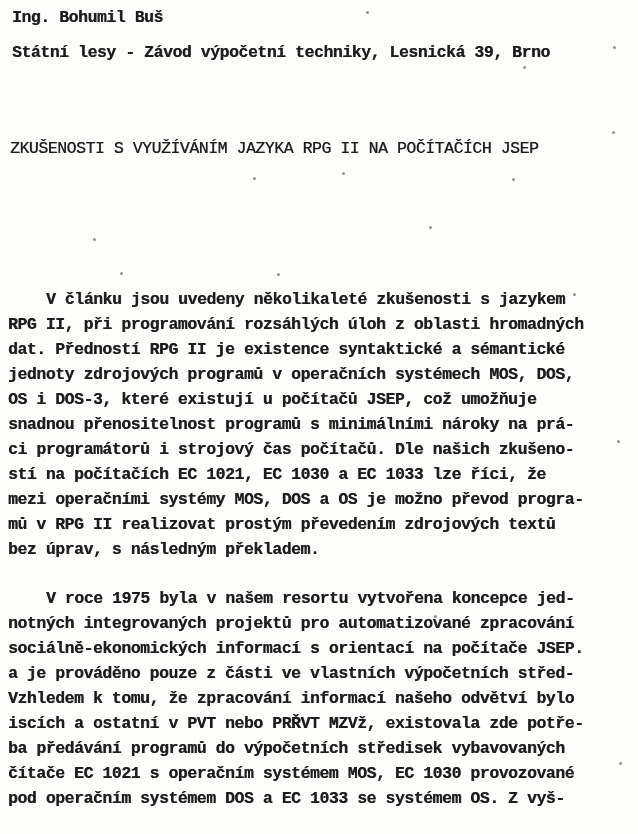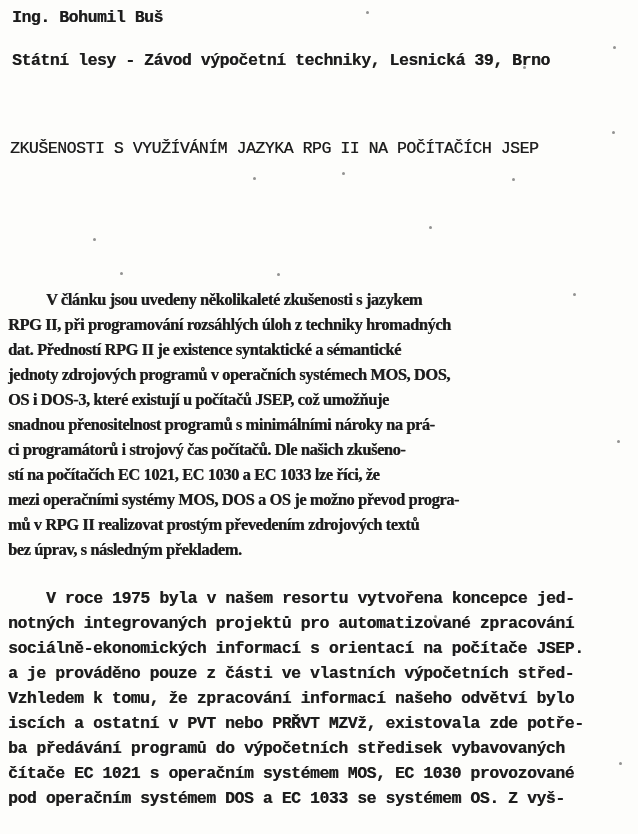--- a/index.html
+++ b/index.html
@@ -25,35 +25,35 @@
     font-size: 16.4px;
     line-height: 25px;
     letter-spacing: -0.4px;
     text-shadow: 0.4px 0 0 rgba(25,25,25,0.75);
   }
   .header-block {
     position: absolute;
     left: 12px;
     top: 5px;
   }
-  .hline + .hline { margin-top: 18px; }
+  .hline + .hline { margin-top: 10px; }
   .title {
     position: absolute;
     left: 10px;
     top: 136px;
     margin: 0;
     font-size: 16.4px;
     font-weight: 400;
   }
   .paragraph {
     position: absolute;
     left: 8px;
     right: 4px;
   }
-  .paragraph-1 { top: 287px; font-family: Liberation Serif, serif; }
+  .paragraph-1 { top: 287px; }
   .paragraph-2 { top: 586px; }
   .tline.indent { padding-left: 38px; }
   
   .dot {
     position: absolute;
     width: 3px;
     height: 3px;
     border-radius: 50%;
     background: #3a3a3a;
     opacity: 0.55;
@@ -66,21 +66,21 @@
 
   <div class="header-block">
     <div class="hline">Ing. Bohumil Buš</div>
     <div class="hline">Státní lesy - Závod výpočetní techniky, Lesnická 39, Brno</div>
   </div>
 
   <h1 class="title">ZKUŠENOSTI S VYUŽÍVÁNÍM JAZYKA RPG II NA POČÍTAČÍCH JSEP</h1>
 
   <div class="paragraph paragraph-1">
       <div class="tline indent">V článku jsou uvedeny několikaleté zkušenosti s jazykem</div>
-      <div class="tline">RPG II, při programování rozsáhlých úloh z techniky hromadných</div>
+      <div class="tline">RPG II, při programování rozsáhlých úloh z oblasti hromadných</div>
       <div class="tline">dat. Předností RPG II je existence syntaktické a sémantické</div>
       <div class="tline">jednoty zdrojových programů v operačních systémech MOS, DOS,</div>
       <div class="tline">OS i DOS-3, které existují u počítačů JSEP, což umožňuje</div>
       <div class="tline">snadnou přenositelnost programů s minimálními nároky na prá-</div>
       <div class="tline">ci programátorů i strojový čas počítačů. Dle našich zkušeno-</div>
       <div class="tline">stí na počítačích EC 1021, EC 1030 a EC 1033 lze říci, že</div>
       <div class="tline">mezi operačními systémy MOS, DOS a OS je možno převod progra-</div>
       <div class="tline">mů v RPG II realizovat prostým převedením zdrojových textů</div>
       <div class="tline">bez úprav, s následným překladem.</div>
     </div>

